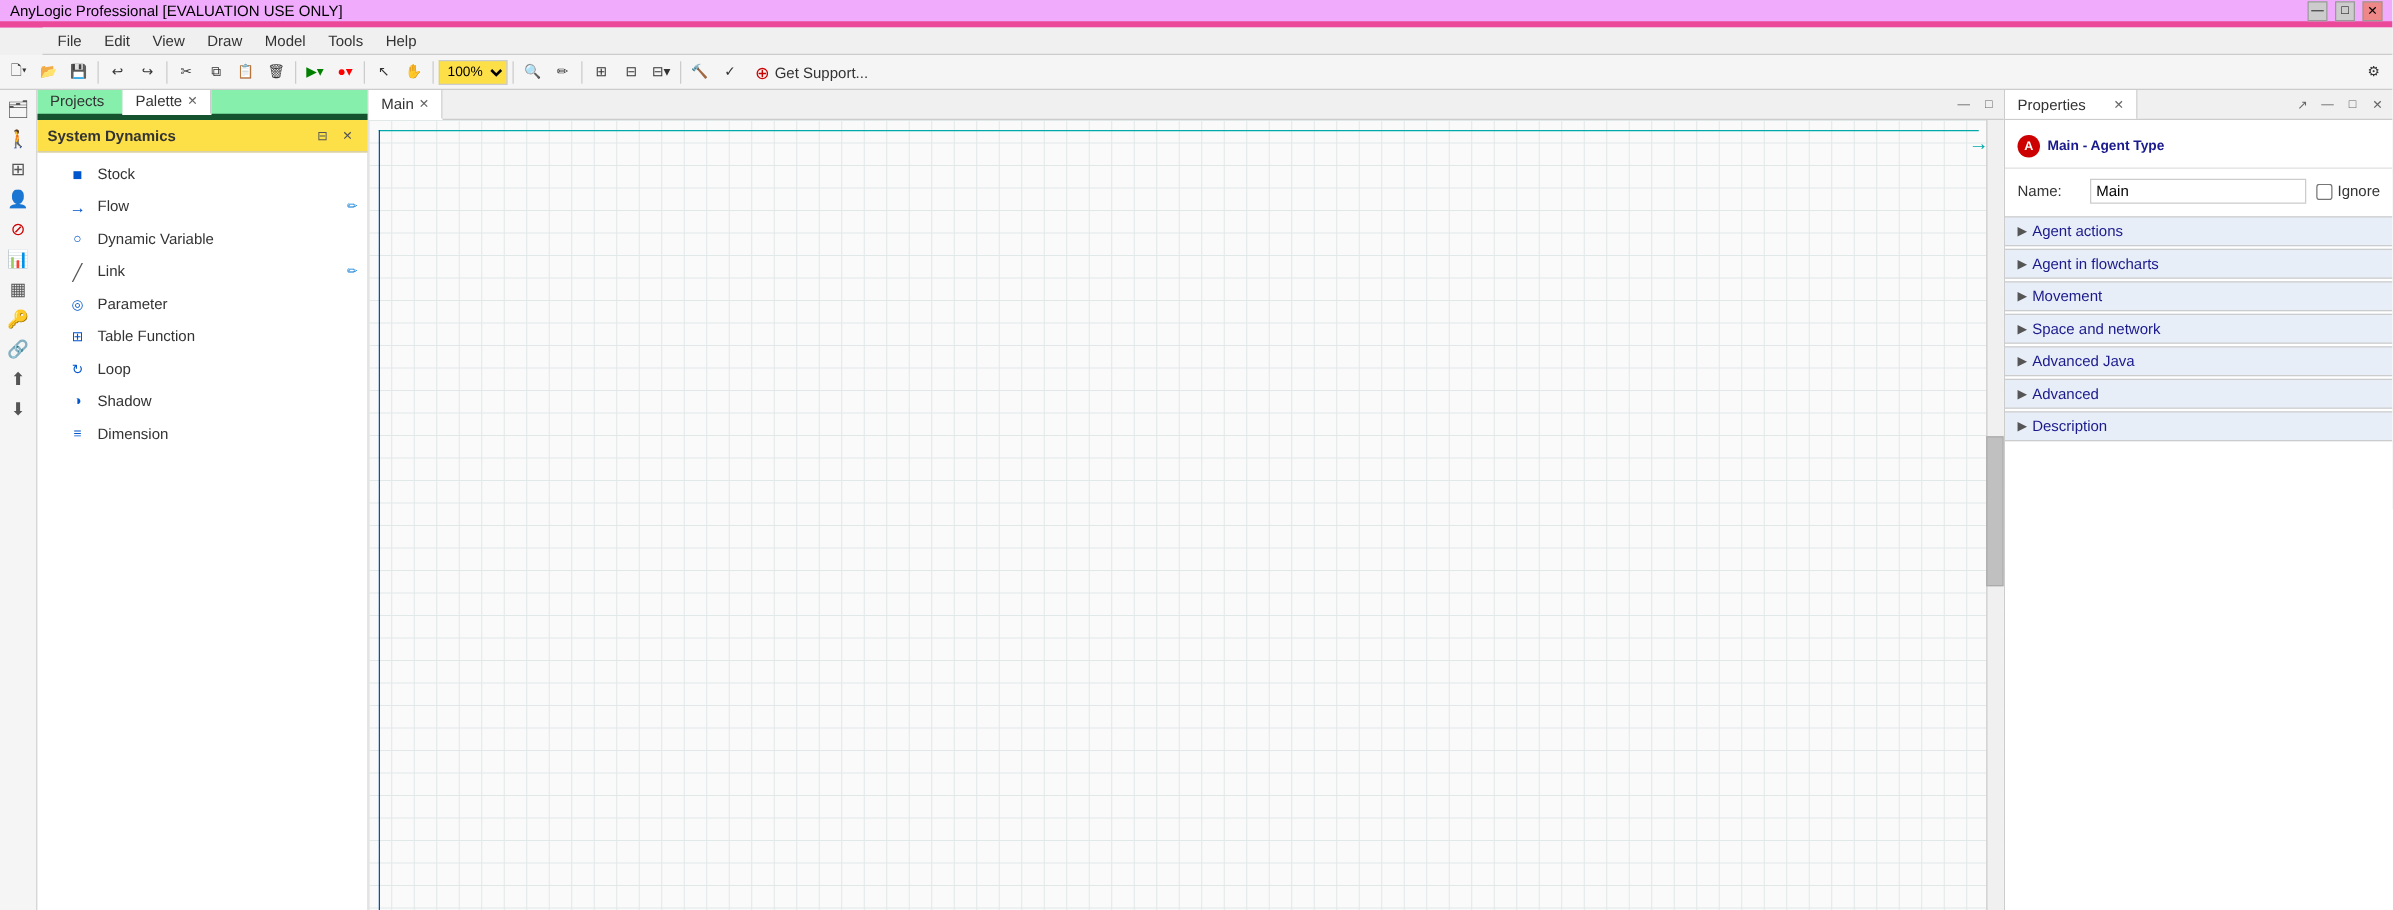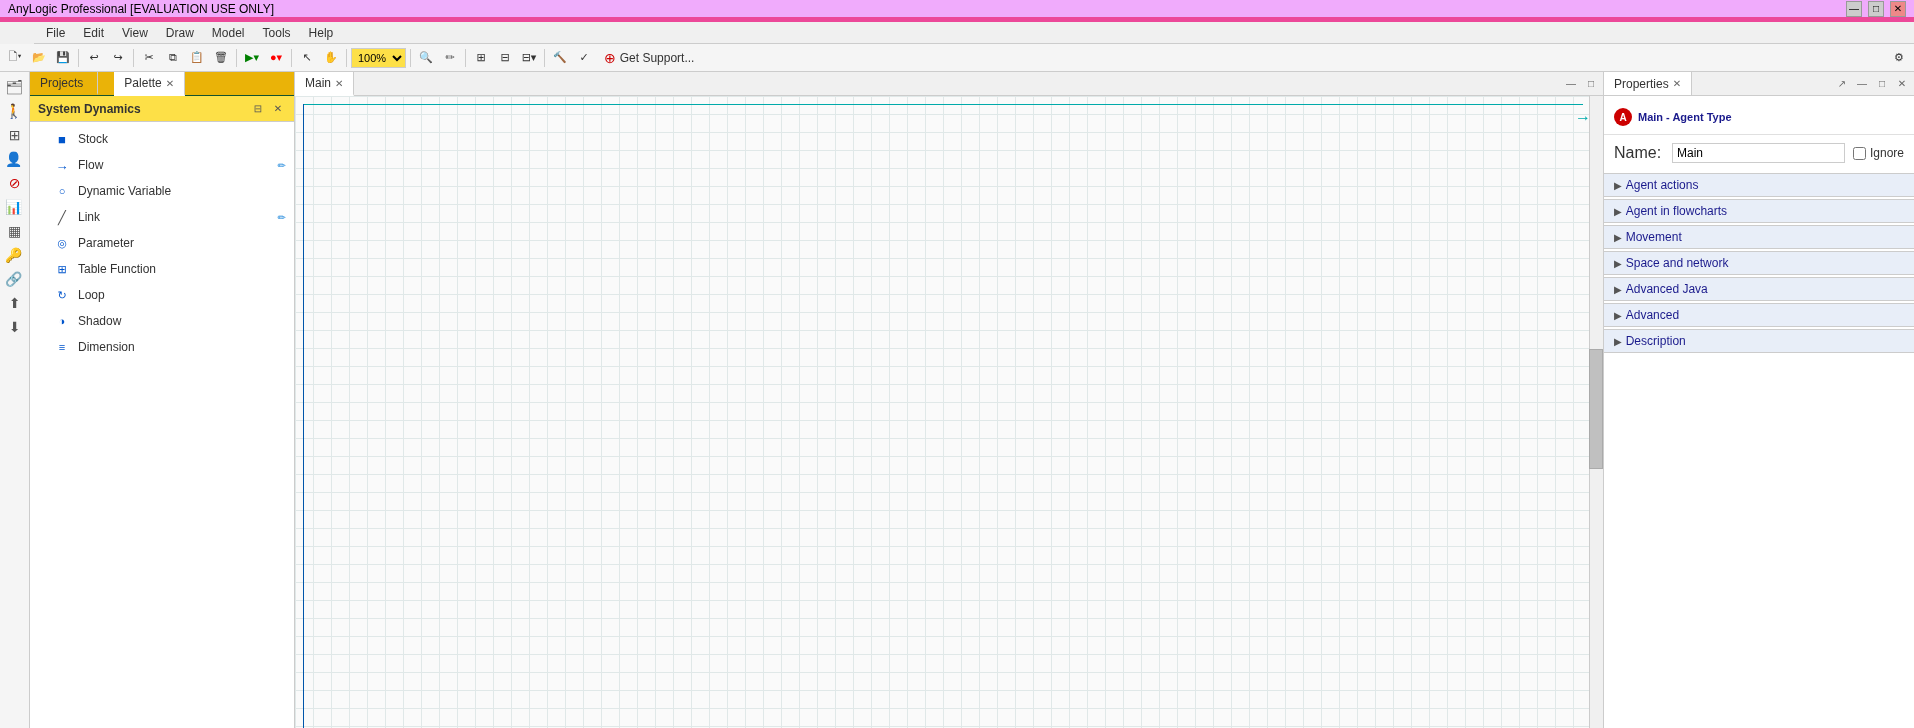--- a/index.html
+++ b/index.html
@@ -74,24 +74,23 @@
     
     #palette-panel {
       width: 265px;
       background: white;
       border-right: 1px solid #ccc;
       display: flex;
       flex-direction: column;
     }
     #palette-tabs {
       display: flex;
-      background: #eab308;
-      border-bottom: 1px solid #14532d;
+      background: #86efac;
+      border-bottom: 5px solid #14532d;
       height: 24px;
-      gap: 16px;
     }
     .panel-tab {
       padding: 2px 10px;
       cursor: pointer;
       font-size: 12px;
       color: #333;
       display: flex;
       align-items: center;
       gap: 4px;
       border-right: 1px solid #ccc;
@@ -217,21 +216,21 @@
       align-items: center;
       justify-content: space-between;
     }
     #properties-tab {
       padding: 2px 10px;
       cursor: pointer;
       font-size: 12px;
       color: #333;
       display: flex;
       align-items: center;
-      gap: 4px;
+      gap: 22px;
       background: white;
       border-right: 1px solid #ccc;
       height: 100%;
     }
     #properties-tab-icons { display: flex; gap: 4px; padding-right: 4px; }
     #properties-content { flex: 1; overflow-y: auto; padding: 8px 0; }
 
     #prop-title-row {
       display: flex;
       align-items: center;
@@ -249,21 +248,21 @@
       flex-shrink: 0;
     }
     #prop-main-title { font-size: 11px; font-weight: bold; color: #1a1a8c; }
 
     #prop-name-row {
       display: flex;
       align-items: center;
       gap: 8px;
       padding: 4px 10px 8px;
     }
-    .prop-label { font-size: 16px; color: #333; min-width: 50px; }
+    .prop-label { font-size: 12px; color: #333; min-width: 50px; }
     .prop-input { height: 20px; border: 1px solid #ccc; font-size: 12px; padding: 0 4px; flex: 1; }
     .prop-checkbox-row { display: flex; align-items: center; gap: 4px; font-size: 12px; color: #333; }
 
     .prop-section {
       display: flex;
       align-items: center;
       padding: 4px 10px;
       background: #e8eef8;
       border-top: 1px solid #ccc;
       border-bottom: 1px solid #ccc;

